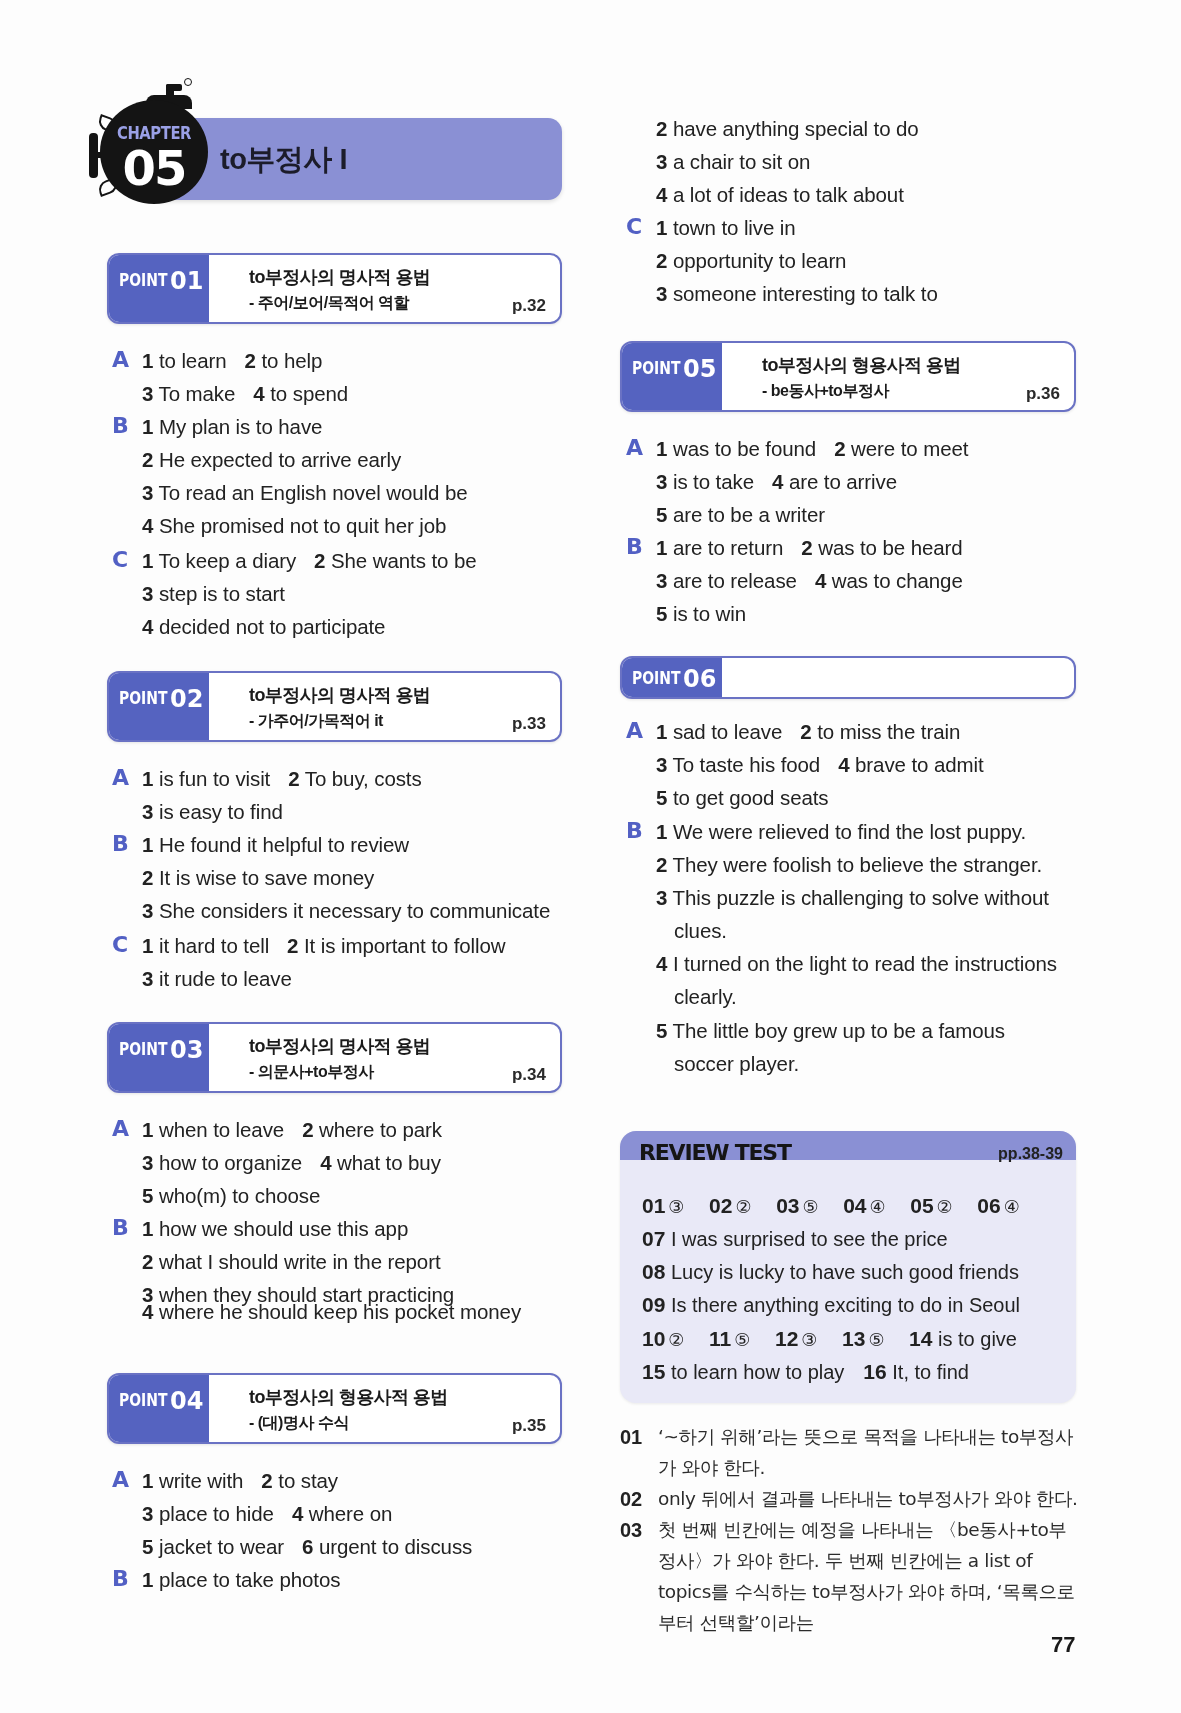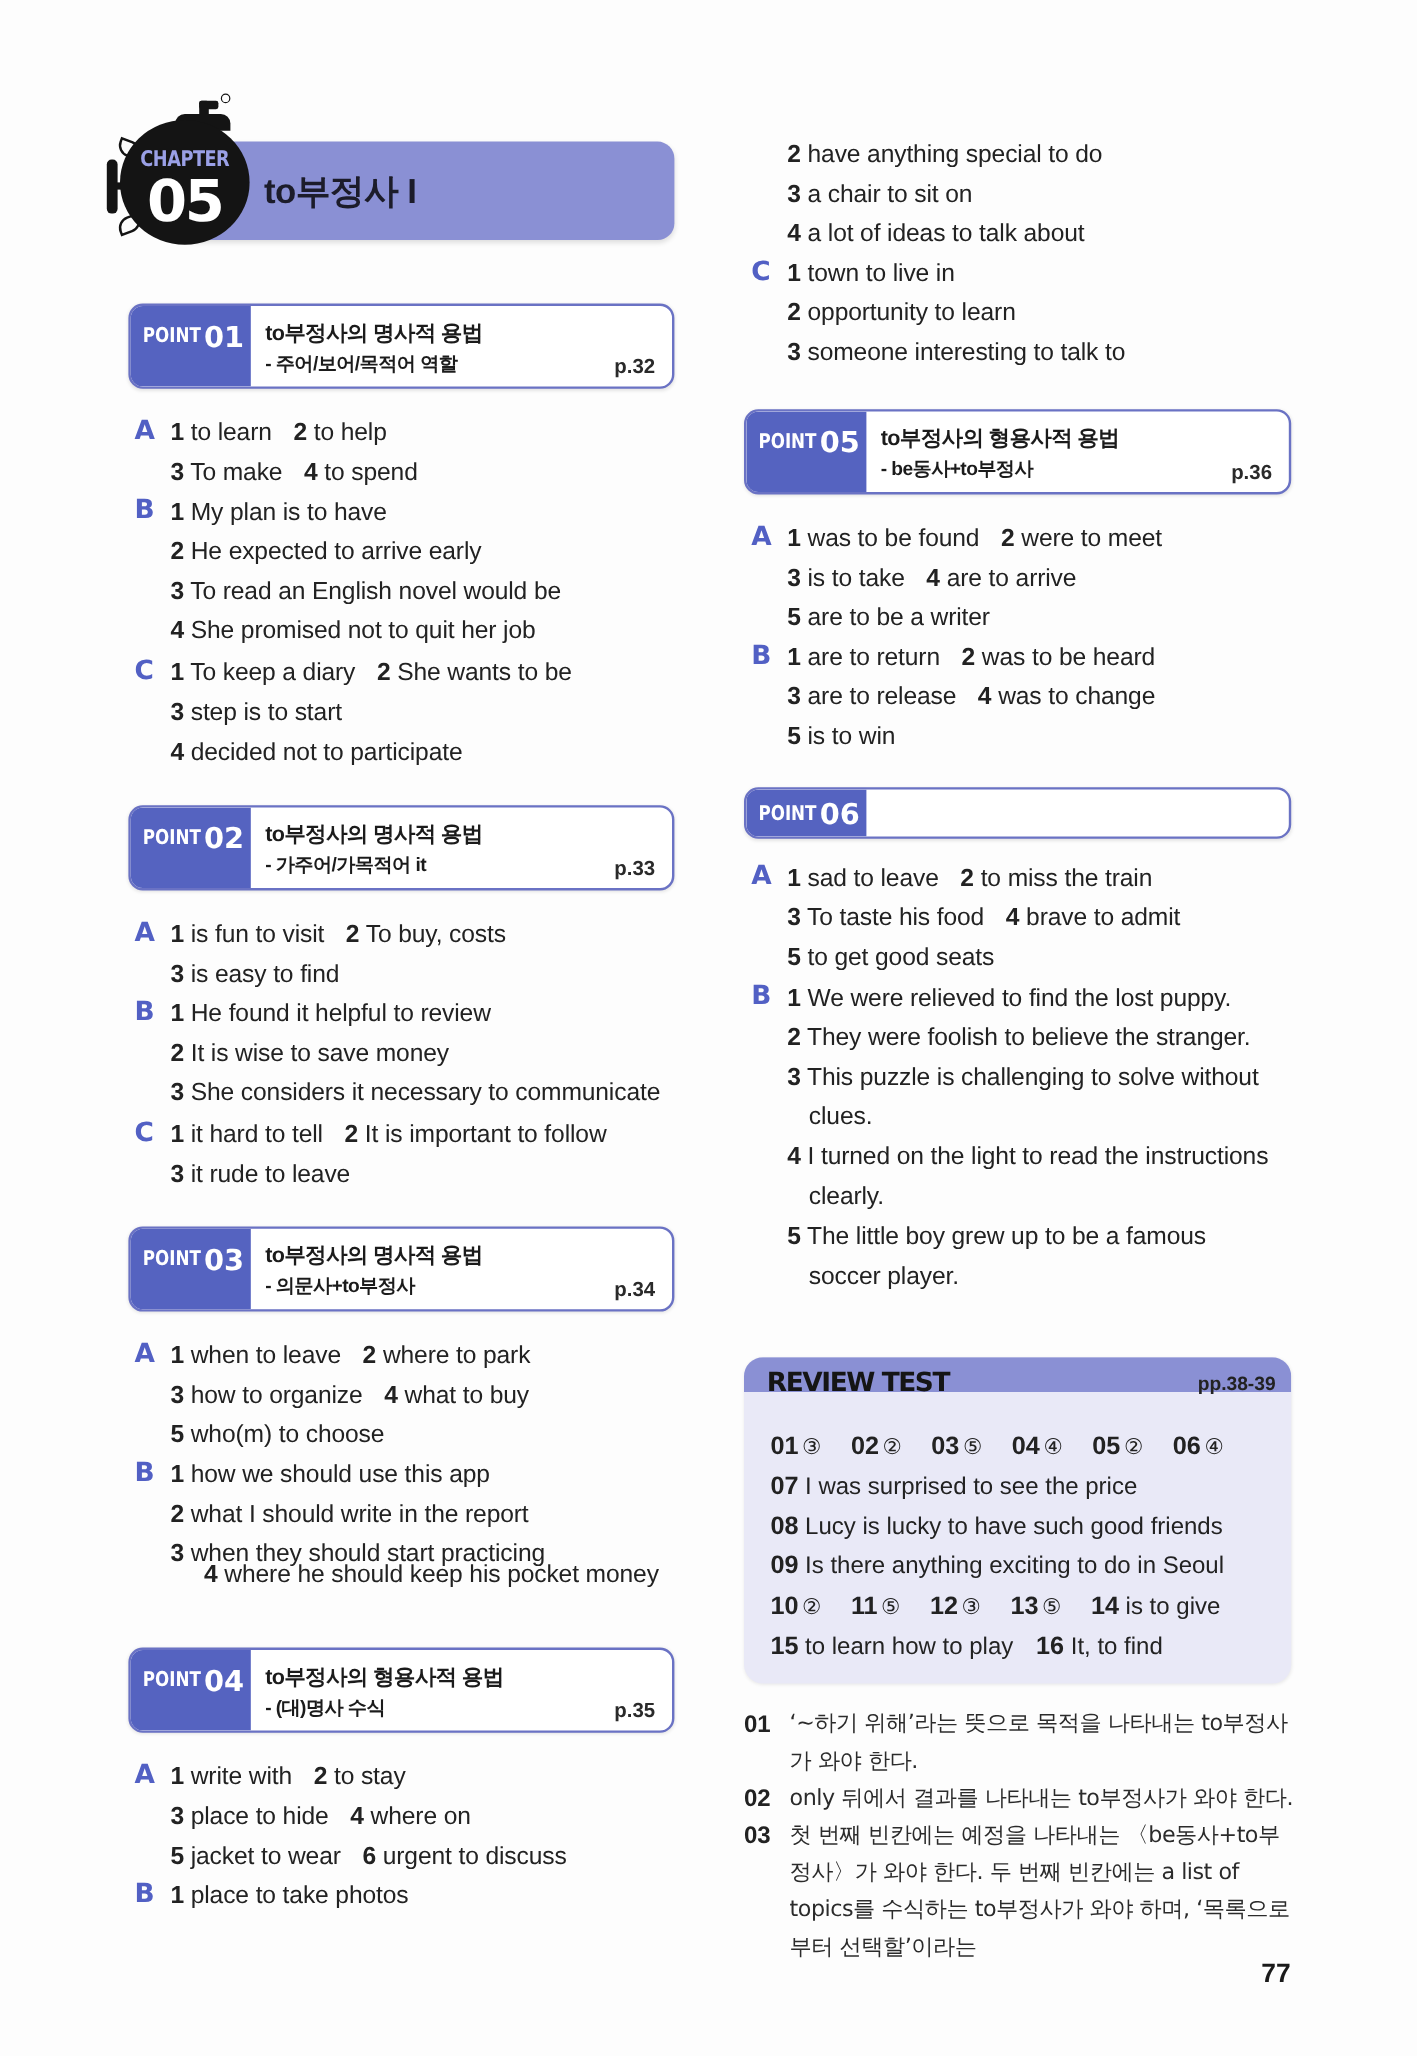--- a/index.html
+++ b/index.html
@@ -17,21 +17,21 @@
   .periscope-v { left: 166px; top: 84px; width: 8px; height: 20px; background: #141414; border-radius: 2px; }
   .periscope-h { left: 166px; top: 84px; width: 16px; height: 7px; background: #141414; border-radius: 2px; }
   .periscope-dot { left: 170px; top: 82px; width: 8px; height: 8px; border: 1.5px solid #141414; border-radius: 50%; margin-left: 2px; }
   .hatch { left: 146px; top: 95px; width: 46px; height: 14px; background: #141414; border-radius: 8px 8px 0 0; }
   .propeller { left: 89px; top: 133px; width: 9px; height: 45px; background: #141414; border-radius: 4px; }
   .prop-shaft { left: 95px; top: 152px; width: 12px; height: 6px; background: #141414; }
   .fin-top { left: 98px; top: 117px; width: 20px; height: 14px; border: 2px solid #141414; border-radius: 0 10px 0 10px; transform: rotate(20deg); }
   .fin-bot { left: 98px; top: 180px; width: 20px; height: 14px; border: 2px solid #141414; border-radius: 10px 0 10px 0; transform: rotate(-20deg); }
 
   
-  .point-box { display: flex; border: 2px solid #6a72c4; border-radius: 12px; overflow: hidden; background: #fff; box-shadow: 0 1px 3px rgba(0,0,0,0.1); }
+  .point-box { display: flex; border: 2px solid #6a72c4; border-radius: 12px; overflow: hidden; background: #fff; box-shadow: 0 1px 3px rgba(0,0,0,0.1); gap: 28px; }
   .point-tag { width: 100px; background: #5563c0; color: #fff; display: flex; align-items: flex-start; padding: 12px 0 0 10px; white-space: nowrap; }
   .point-tag .pw { font-size: 17px; font-weight: bold; transform: scaleX(0.82); transform-origin: left; display: inline-block; font-family: "DejaVu Sans", sans-serif; margin-top: 3px; }
   .point-tag .pn { font-size: 24px; font-weight: bold; margin-left: -8px; font-family: "DejaVu Sans", sans-serif; }
   .point-body { flex: 1; position: relative; padding: 10px 12px 0 12px; }
   .point-title { font-size: 18px; font-weight: bold; color: #1b1b1b; letter-spacing: -0.6px; }
   .point-sub { font-size: 16px; font-weight: bold; color: #1b1b1b; letter-spacing: -0.5px; margin-top: 4px; }
   .point-page { position: absolute; right: 14px; bottom: 6px; font-size: 17px; font-weight: bold; color: #2a2a2a; }
   .point-box.single .point-tag { padding-top: 7px; }
   .point-box.single .point-body { padding-top: 9px; }
   .point-box.single .point-page { bottom: 8px; }
@@ -141,21 +141,21 @@
 
 <div>
   <span class="sec" style="left:112px;top:1116px;">A</span>
   <div class="line" style="left:142px;top:1118px;"><b>1</b> <span>when to leave</span><span class="gap"></span><b>2</b> <span>where to park</span></div>
   <div class="line" style="left:142px;top:1151px;"><b>3</b> <span>how to organize</span><span class="gap"></span><b>4</b> <span>what to buy</span></div>
   <div class="line" style="left:142px;top:1184px;"><b>5</b> <span>who(m) to choose</span></div>
   <span class="sec" style="left:112px;top:1215px;">B</span>
   <div class="line" style="left:142px;top:1217px;"><b>1</b> <span>how we should use this app</span></div>
   <div class="line" style="left:142px;top:1250px;"><b>2</b> <span>what I should write in the report</span></div>
   <div class="line" style="left:142px;top:1283px;"><b>3</b> <span>when they should start practicing</span></div>
-  <div class="line" style="left:142px;top:1300px;margin-left:28px;"><b>4</b> <span>where he should keep his pocket money</span></div>
+  <div class="line" style="left:142px;top:1300px;"><b>4</b> <span>where he should keep his pocket money</span></div>
 </div>
 
 <div class="abs point-box" style="left:107px;top:1373px;width:455px;height:71px;">
   <div class="point-tag">
       <span class="pw">POINT</span>
       <span class="pn">04</span>
     </div>
   <div class="point-body">
     <div class="point-title">to부정사의 형용사적 용법</div>
     <div class="point-sub">- (대)명사 수식</div>

